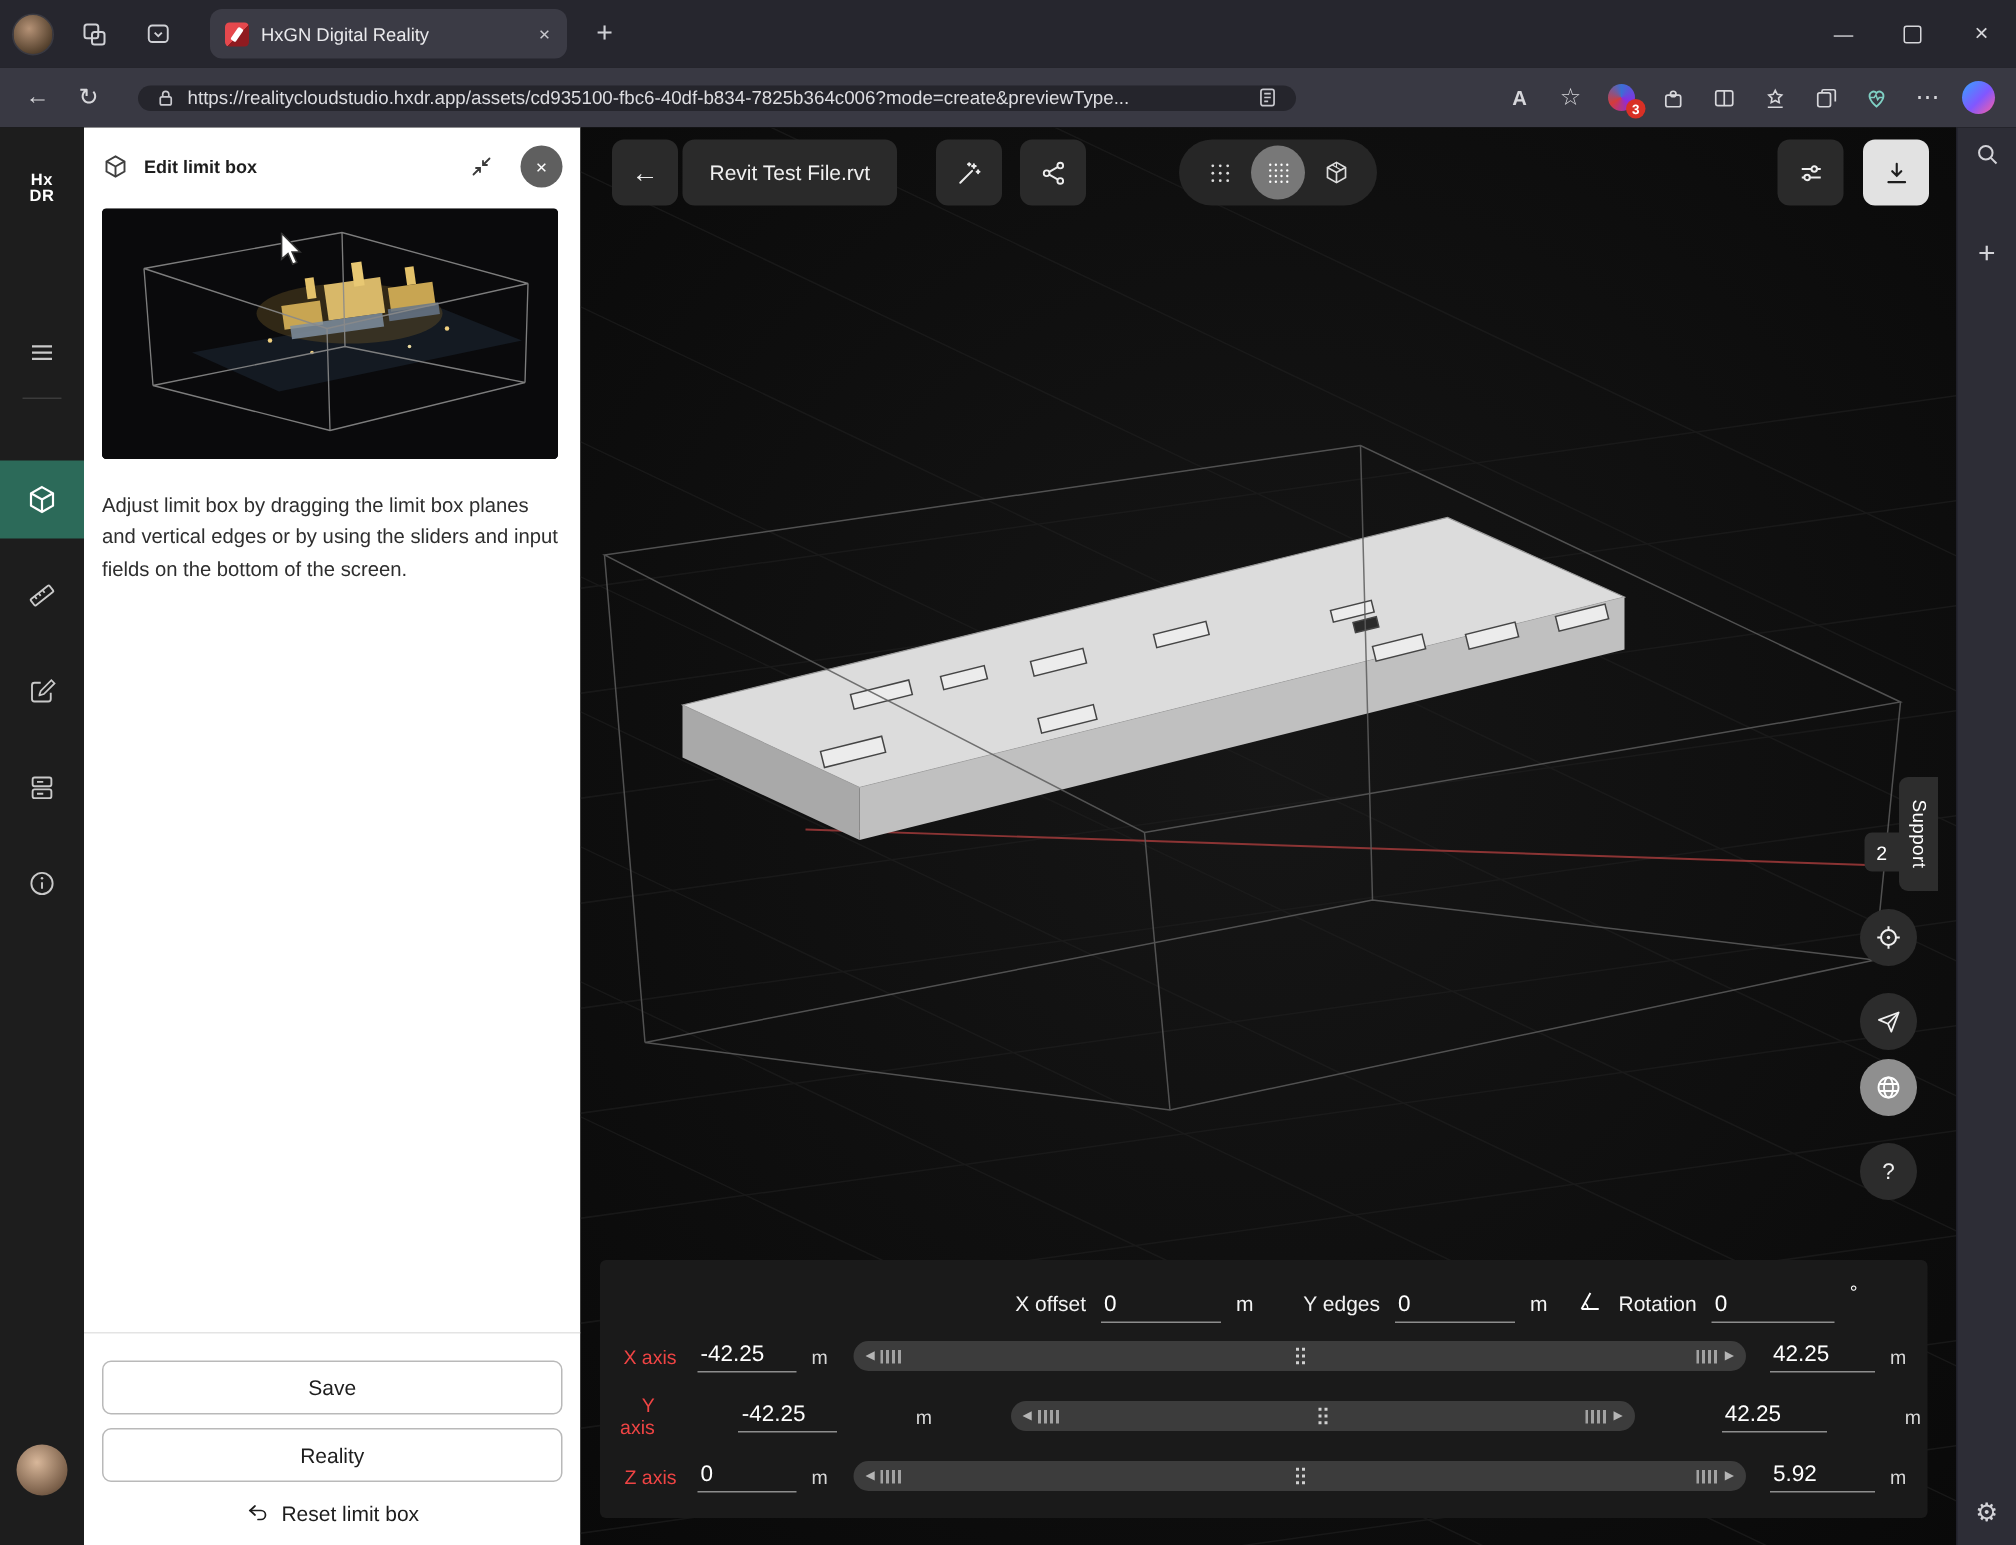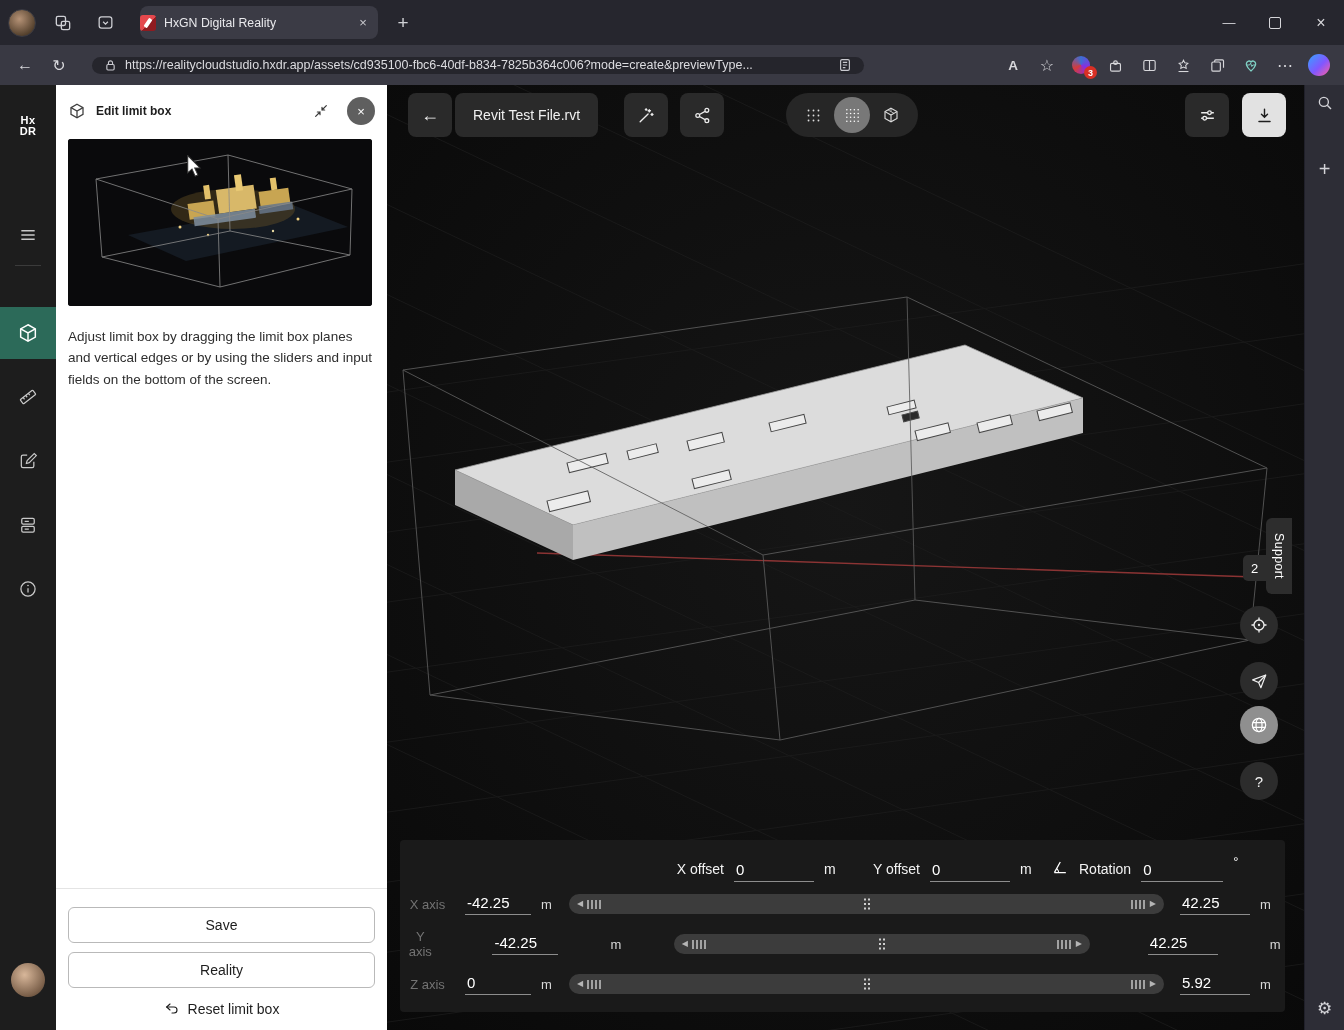--- a/index.html
+++ b/index.html
@@ -4,21 +4,21 @@
 <style>
   html,body{margin:0;padding:0;}
   body{width:1344px;height:1030px;overflow:hidden;position:relative;background:#000;
        font-family:"Liberation Sans",sans-serif;}
   svg{display:block;}
   
   #titlebar{position:absolute;left:0;top:0;width:1344px;height:45px;background:#26262e;
             display:flex;align-items:center;box-sizing:border-box;padding-left:8px;}
   .tb-avatar{width:26px;height:26px;border-radius:50%;background:radial-gradient(circle at 40% 35%,#b59276,#57432f 70%,#2e241a);border:1px solid #3a3a42;}
   .tb-ic{width:30px;height:30px;display:flex;align-items:center;justify-content:center;color:#cfd0d5;margin-left:12px;border-radius:6px;}
-  .tab{margin-left:20px;width:238px;height:33px;background:#3b3b45;border-radius:8px;display:flex;align-items:center;box-sizing:border-box;padding:0 6px 0 0;gap:8px;}
+  .tab{margin-left:20px;width:238px;height:33px;background:#3b3b45;border-radius:8px;display:flex;align-items:center;box-sizing:border-box;padding:0 6px 0 10px;gap:8px;}
   .favicon{width:16px;height:16px;border-radius:3px;background:linear-gradient(135deg,#e5484d 0 55%,#8f1b20 55%);position:relative;flex:0 0 auto;}
   .favicon:after{content:"";position:absolute;left:6px;top:3px;width:4px;height:10px;background:#fff;transform:rotate(35deg);border-radius:1px;}
   .tab-title{flex:1;font-size:12.3px;color:#e9e9ec;white-space:nowrap;overflow:hidden;text-overflow:ellipsis;}
   .tab-close{width:18px;height:18px;display:flex;align-items:center;justify-content:center;color:#c9c9ce;font-size:13px;border-radius:4px;}
   .tb-new{margin-left:12px;font-size:19px;color:#cfd0d5;width:26px;height:26px;display:flex;align-items:center;justify-content:center;}
   .tb-spacer{flex:1;}
   .win-btn{width:46px;height:45px;display:flex;align-items:center;justify-content:center;color:#d6d6da;font-size:13px;}
   .maxbox{width:10px;height:10px;border:1.2px solid #d6d6da;border-radius:2px;display:inline-block;}
   
   #navbar{position:absolute;left:0;top:45px;width:1344px;height:40px;background:#393943;display:flex;align-items:center;box-sizing:border-box;padding:0 8px;}
@@ -66,21 +66,21 @@
   .cbtn{position:absolute;left:853px;width:38px;height:38px;border-radius:50%;background:#2c2c2c;color:#f0f0f0;display:flex;align-items:center;justify-content:center;font-size:15px;}
   .cbtn.active{background:#8f8f8f;}
   
   #cbar{position:absolute;left:13px;top:755px;width:885px;height:172px;background:rgba(27,27,27,.97);border-radius:4px;}
   .og{position:absolute;top:12px;height:30px;display:flex;align-items:flex-end;gap:10px;}
   .oglab{font-size:14px;color:#f3f3f3;padding-bottom:5px;}
   .uin{background:transparent;border:0;border-bottom:1px solid #8d8d8d;color:#fff;font-size:15px;padding:0 2px 3px;font-family:inherit;}
   .deg{font-size:13px;color:#fff;align-self:flex-start;padding-top:2px;}
   .roticon{color:#fff;padding-bottom:5px;display:flex;}
   .axrow{position:absolute;left:0;width:100%;height:40px;display:flex;align-items:center;box-sizing:border-box;padding-left:4px;}
-  .axlab{width:47px;text-align:center;font-size:13px;color:#737373;margin-right:14px;}
+  .axlab{width:47px;text-align:right;font-size:13px;color:#ef4444;margin-right:14px;}
   .unit{width:22px;font-size:13px;color:#d8d8d8;margin-left:10px;}
   .slider{width:595px;height:20px;margin-left:6px;background:#3c3c3c;border-radius:10px;position:relative;display:flex;align-items:center;justify-content:space-between;padding:0 8px;box-sizing:border-box;}
   .cap{display:flex;align-items:center;gap:4px;}
   .tri{font-size:8px;color:#b5b5b5;line-height:1;}
   .bars{width:15px;height:9px;background:repeating-linear-gradient(90deg,#a2a2a2 0 2px,transparent 2px 4px);}
   .grip{position:absolute;left:50%;top:50%;transform:translate(-50%,-50%);width:6px;height:11px;}
   .grip i{position:absolute;left:0;top:0;width:2px;height:2px;background:#d0d0d0;
           box-shadow:4px 0 #d0d0d0,0 4.5px #d0d0d0,4px 4.5px #d0d0d0,0 9px #d0d0d0,4px 9px #d0d0d0;}
   .axmax{width:66px;margin-left:16px;}
   #cursor{position:absolute;left:186px;top:155px;z-index:99;}
@@ -447,21 +447,21 @@
   </div>
   <div class="cbtn" style="top:677px;">?</div>
 
   <div id="cbar">
     <div class="og" style="left:240px;">
       <span class="oglab" style="width:84px;text-align:right;">X offset</span>
       <input class="uin" style="width: 76px;" value="0">
       <span class="oglab">m</span>
     </div>
     <div class="og" style="left:440px;">
-      <span class="oglab" style="width:80px;text-align:right;">Y offset</span>
+      <span class="oglab" style="width:80px;text-align:right;">Y edges</span>
       <input class="uin" style="width: 76px;" value="0">
       <span class="oglab">m</span>
     </div>
     <div class="og" style="left:650px;">
       <span class="roticon">
         <svg width="19" height="19" viewBox="0 0 24 24" fill="none" stroke="currentColor" stroke-width="1.6">
             <path d="M5.5 18.5L13 5M5.5 18.5H20"></path>
             <path d="M11 18.5a6.5 6.5 0 0 0-2.4-4.9" stroke-width="1.3"></path>
           </svg>
       </span>

